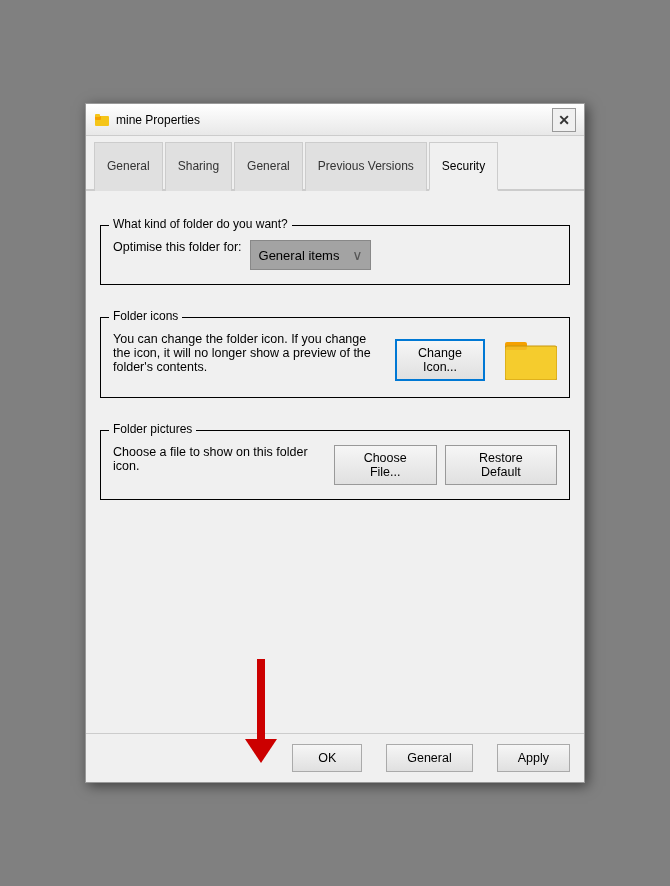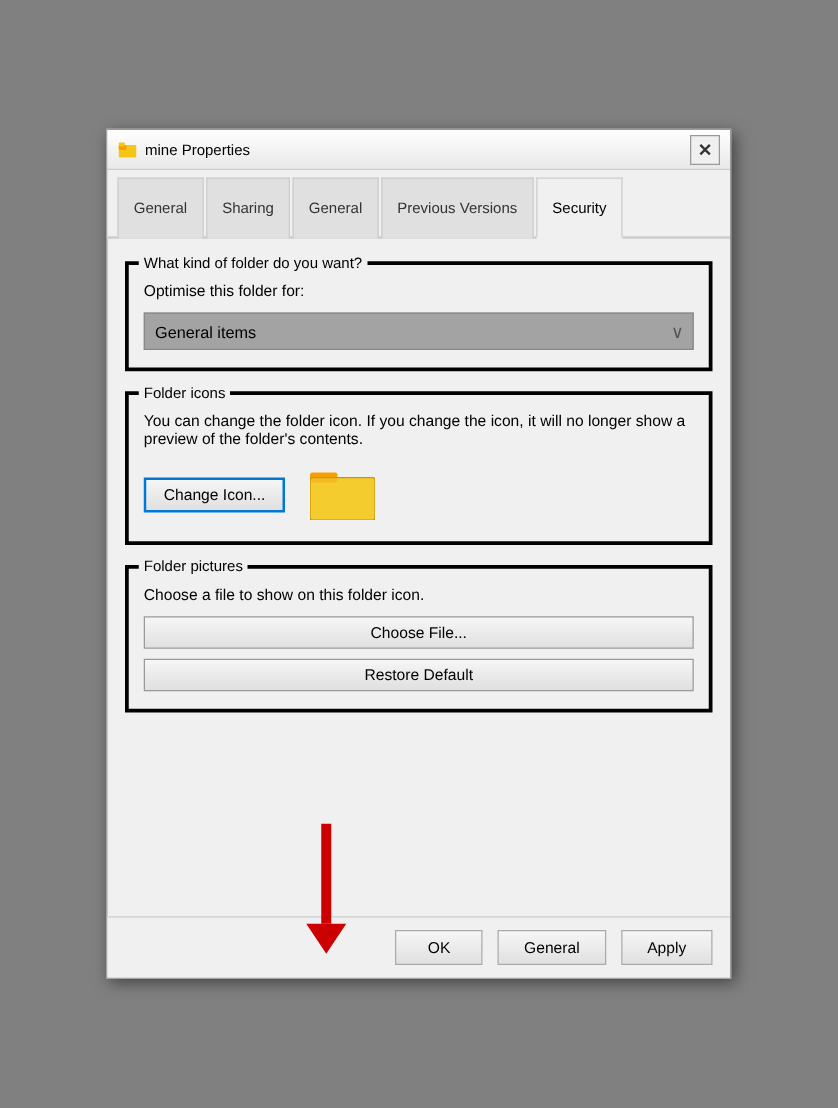--- a/index.html
+++ b/index.html
@@ -82,38 +82,37 @@
       z-index: 1;
     }
     .content {
       padding: 14px 14px;
       flex: 1;
       display: flex;
       flex-direction: column;
       gap: 12px;
     }
     .group-box {
-      border: 3px solid #000000;
+      border: 1px solid #000000;
       padding: 10px 12px 14px 12px;
       position: relative;
-      margin-top: 4px;
+      margin-top: 20px;
     }
     .group-box-label {
       position: absolute;
       top: -9px;
       left: 8px;
       background: #f0f0f0;
       padding: 0 4px;
       font-size: 12px;
       color: #000;
     }
     .group-content {
       margin-top: 4px;
       display: flex;
-      flex-direction: column;
       gap: 8px;
     }
     .select-wrap {
       position: relative;
     }
     .folder-select {
       width: 100%;
       height: 30px;
       border: 1px solid #888;
       background: #a3a3a3;
@@ -163,21 +162,21 @@
     .icon-row {
       display: flex;
       align-items: center;
       margin-top: 4px;
     }
     .footer {
       border-top: 1px solid #ccc;
       padding: 10px 14px;
       display: flex;
       justify-content: flex-end;
-      gap: 12px;
+      gap: 24px;
       background: #f0f0f0;
       align-items: flex-start;
       position: relative;
     }
     .footer-btn {
       padding: 6px 20px;
       border: 1px solid #aaa;
       background: linear-gradient(to bottom, #f6f6f6, #e0e0e0);
       font-size: 12.5px;
       cursor: pointer;

